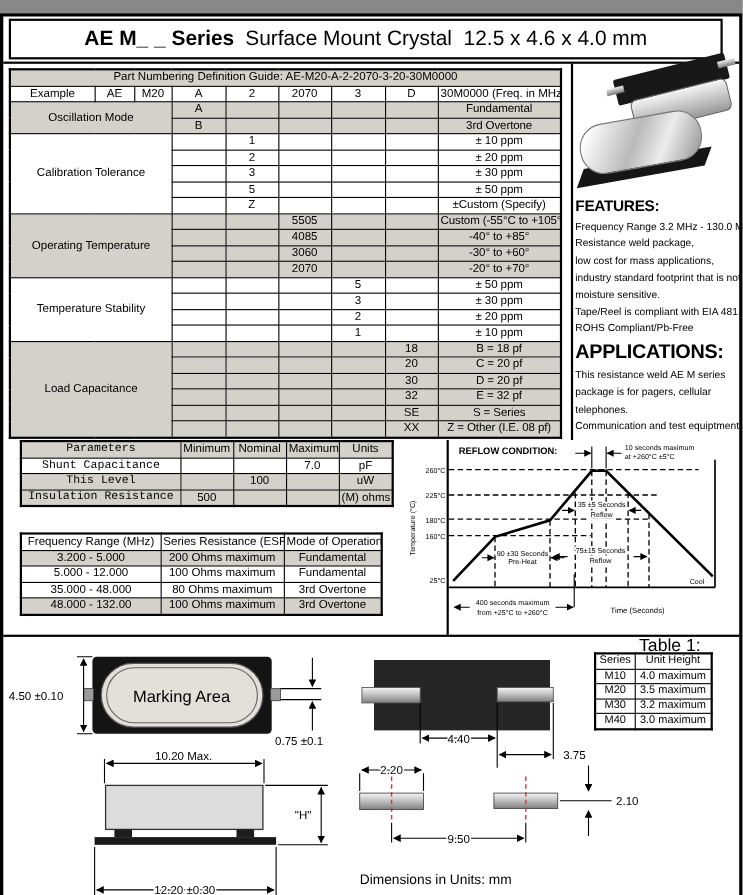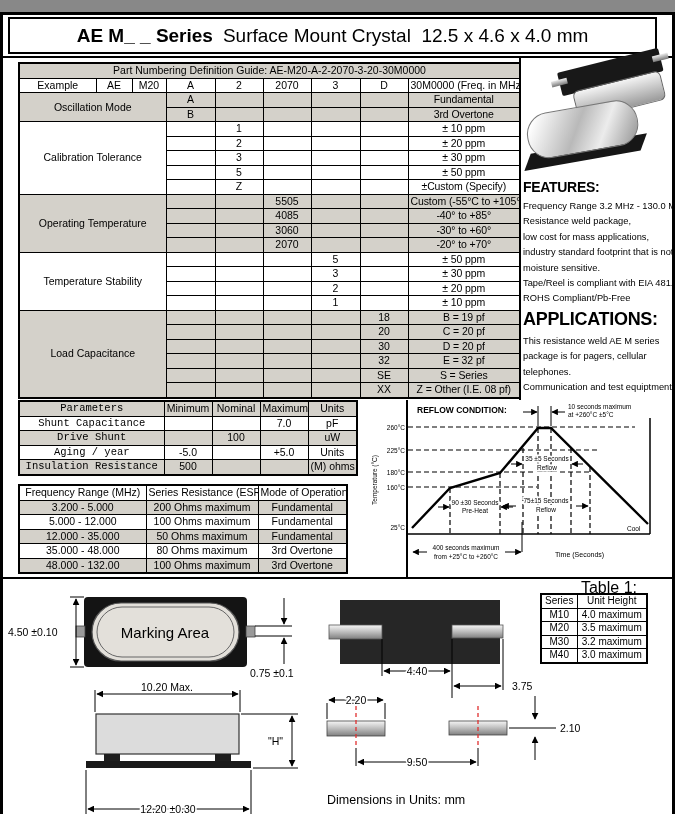--- a/index.html
+++ b/index.html
@@ -15,21 +15,21 @@
   
   table.dtable{border-collapse:collapse;table-layout:fixed;position:absolute;border:2px solid #000;background:#fff;}
   table.dtable td{border:1px solid #000;font-size:10.5px;text-align:center;padding:0 2px;
                   height:13.5px;line-height:1.02;white-space:nowrap;overflow:hidden;}
   td.left{text-align:left;padding-left:4px;}
   td.guide{height:15px;font-size:11px;}
   td.desc{font-size:10px;letter-spacing:-0.1px;}
   td.sm{font-size:9.5px;}
   td.big{font-size:11px;font-family:Liberation Mono, monospace;}
   tr.shaded td{background:#d4d1ca;}
-  #pn-table{left:18px;top:50px;width:501px;}
+  #pn-table{left:8px;top:50px;width:501px;}
   #params{left:18px;top:388px;width:338px;}
   #freq{left:18px;top:472px;width:328px;}
   #t1{left:540px;top:581px;width:106px;}
   #t1 td{height:12.5px;font-size:10px;}
   
   .feat{left:523px;width:142px;}
   .feat h2{margin:0 0 4px 0;font-size:14px;letter-spacing:-0.3px;}
   .feat.apps h2{font-size:18px;}
   .feat .ln{font-size:9.3px;line-height:15.4px;white-space:nowrap;}
   .t1title{left:556px;top:567px;width:106px;text-align:center;font-size:16px;}
@@ -218,21 +218,21 @@
           <td></td>
           <td class="desc">± 10 ppm</td>
         </tr>
         <tr class="shaded">
           <td colspan="3" rowspan="6" class="left">Load Capacitance</td>
           <td></td>
           <td></td>
           <td></td>
           <td></td>
           <td>18</td>
-          <td class="desc">B = 19 pf</td>
+          <td class="desc">B = 18 pf</td>
         </tr>
         <tr class="shaded">
           <td></td>
           <td></td>
           <td></td>
           <td></td>
           <td>20</td>
           <td class="desc">C = 20 pf</td>
         </tr>
         <tr class="shaded">
@@ -287,32 +287,25 @@
           <td class="sm">Units</td>
         </tr>
         <tr>
           <td class="left big">Shunt Capacitance</td>
           <td></td>
           <td></td>
           <td>7.0</td>
           <td>pF</td>
         </tr>
         <tr class="shaded">
-          <td class="left big">Drive Shunt</td>
+          <td class="left big">This Level</td>
           <td></td>
           <td>100</td>
           <td></td>
           <td>uW</td>
-        </tr>
-        <tr>
-          <td class="left big">Aging / year</td>
-          <td>-5.0</td>
-          <td></td>
-          <td>+5.0</td>
-          <td>Units</td>
         </tr>
         <tr class="shaded">
           <td class="left big">Insulation Resistance</td>
           <td>500</td>
           <td></td>
           <td></td>
           <td>(M) ohms</td>
         </tr>
       </tbody>
   </table>
@@ -330,25 +323,20 @@
           <td class="left">Mode of Operation</td>
         </tr>
         <tr class="shaded">
           <td class="left">3.200 - 5.000</td>
           <td class="left">200 Ohms maximum</td>
           <td class="left">Fundamental</td>
         </tr>
         <tr>
           <td class="left">5.000 - 12.000</td>
           <td class="left">100 Ohms maximum</td>
-          <td class="left">Fundamental</td>
-        </tr>
-        <tr class="shaded">
-          <td class="left">12.000 - 35.000</td>
-          <td class="left">50 Ohms maximum</td>
           <td class="left">Fundamental</td>
         </tr>
         <tr>
           <td class="left">35.000 - 48.000</td>
           <td class="left">80 Ohms maximum</td>
           <td class="left">3rd Overtone</td>
         </tr>
         <tr class="shaded">
           <td class="left">48.000 - 132.00</td>
           <td class="left">100 Ohms maximum</td>

